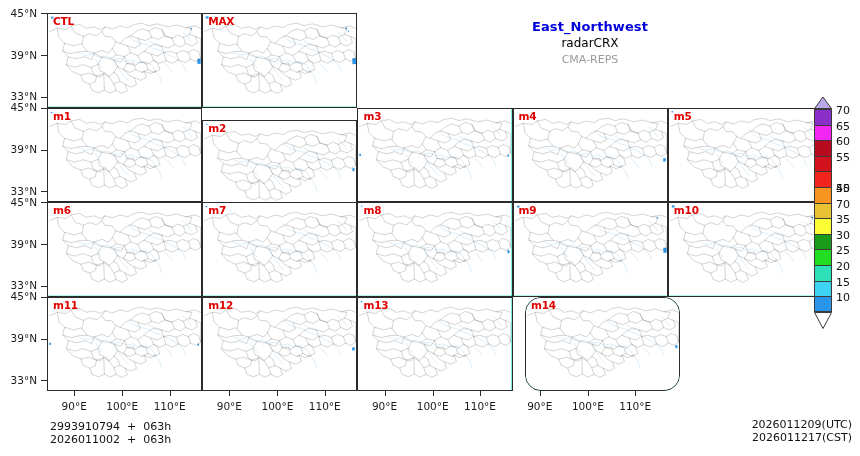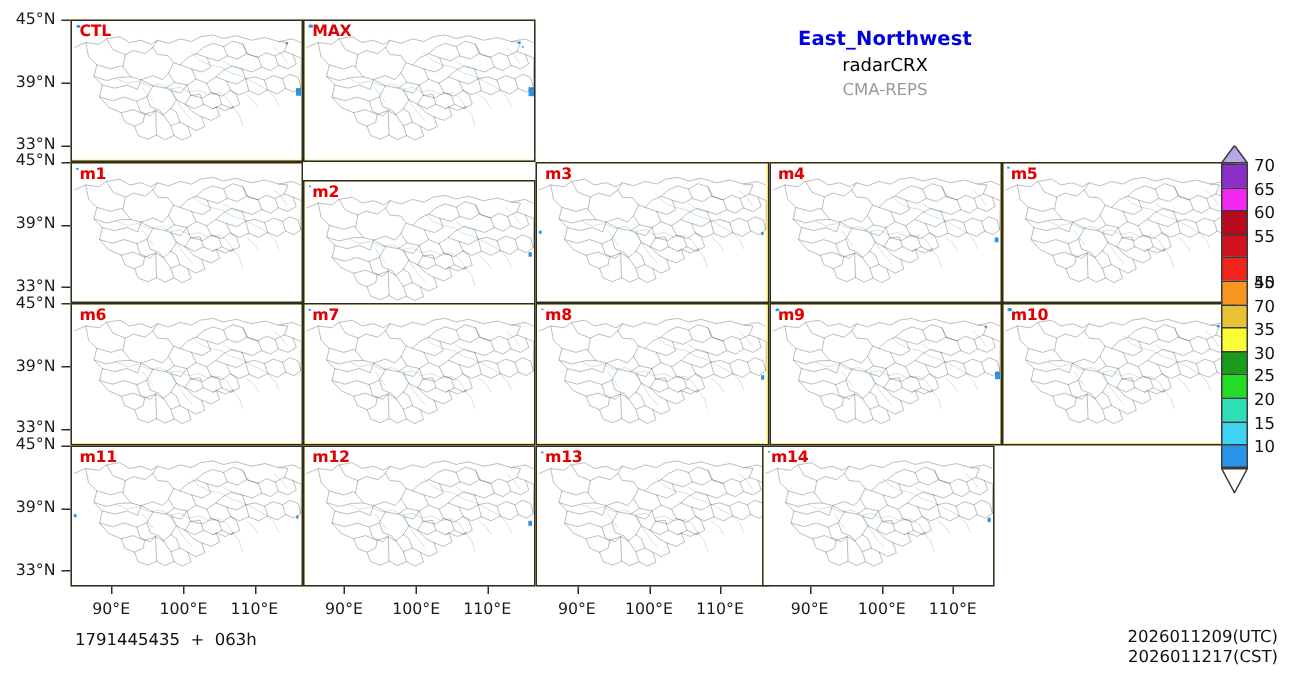--- a/index.html
+++ b/index.html
@@ -6,21 +6,21 @@
   body{width:860px;height:456px;overflow:hidden;
        font-family:"DejaVu Sans","Liberation Sans",sans-serif;
        color:#000;position:relative;}
   .nosel{user-select:none;}
 
   
   #panel-grid{position:absolute;left:47px;top:13px;width:761px;height:378px;}
   .prow{position:absolute;left:0;height:94.5px;}
   .panel{position:absolute;top:0;width:155.2px;height:94.5px;
          box-sizing:border-box;border:1px solid #2b2b2b;
-         background:#fde047;overflow:hidden;}
+         background:#5eead4;overflow:hidden;}
   .plabel{position:absolute;left:5px;top:1px;font-size:10.5px;font-weight:bold;
           color:#e00000;letter-spacing:-0.2px;line-height:12px;z-index:6;}
 
   
   .mapwrap{position:absolute;left:0;top:0;width:100%;height:100%;}
   .mapwrap svg{display:block;width:100%;height:100%;}
 
   
   #lat-axis{position:absolute;left:0;top:0;width:47px;height:400px;}
   .latlab{position:absolute;right:10px;font-size:10.5px;color:#1a1a1a;
@@ -1060,21 +1060,21 @@
               <path d="M564,428 L606,444 L642,424 L628,384 L614,392"></path>
               <path d="M628,384 L668,400 L704,380 L694,392"></path>
               <path d="M760,146 L800,160 L810,162"></path>
               <path d="M924,136 L940,96 L900,92"></path>
               <path d="M962,150 L998,166 L996,296"></path>
             </g>
           </svg>
         </div>
         <div class="plabel nosel" style="color: rgb(224, 0, 0);">m13</div>
       </div>
-      <div class="panel" style="left: 461px;">
+      <div class="panel" style="left: 478px; border-radius: 16px;">
         <div class="mapwrap">
           <svg viewBox="0 0 1000 620" preserveAspectRatio="none">
             <rect x="0" y="0" width="1000" height="620" fill="#ffffff"></rect>
             <rect x="975" y="316" width="14" height="20" fill="#2a95e8"></rect>
             <rect x="20" y="18" width="8" height="7" fill="#2a95e8"></rect>
             <g fill="none" stroke="#8ec7e8" stroke-width="2.1" stroke-linejoin="round" stroke-linecap="round">
               <path d="M196,258 L240,278 L288,268 L336,290 L384,282 L430,304 L470,296 L510,318 L552,308 L596,330 L640,320"></path>
               <path d="M640,320 L676,344 L700,384 L728,420 L742,466"></path>
               <path d="M520,140 L556,176 L600,196 L648,206 L692,232 L736,246 L780,268 L820,290"></path>
               <path d="M820,290 L856,312 L884,344 L900,382"></path>
@@ -1199,18 +1199,19 @@
     <div class="cblab nosel" style="top: 101.6px;">70</div>
     <div class="cblab nosel" style="top: 117.2px;">35</div>
     <div class="cblab nosel" style="top: 132.8px;">30</div>
     <div class="cblab nosel" style="top: 148.4px;">25</div>
     <div class="cblab nosel" style="top: 164px;">20</div>
     <div class="cblab nosel" style="top: 179.6px;">15</div>
     <div class="cblab nosel" style="top: 195.2px;">10</div>
   </div>
 
 <div id="foot-left">
-  <div class="fl">1791445435  +  063h</div>
+  <div class="fl">2993910794  +  063h</div>
+  <div class="fl">2026011002  +  063h</div>
 </div>
 <div id="foot-right">
   <div class="fl">2026011209(UTC)</div>
   <div class="fl">2026011217(CST)</div>
 </div>
 
 </body></html>

